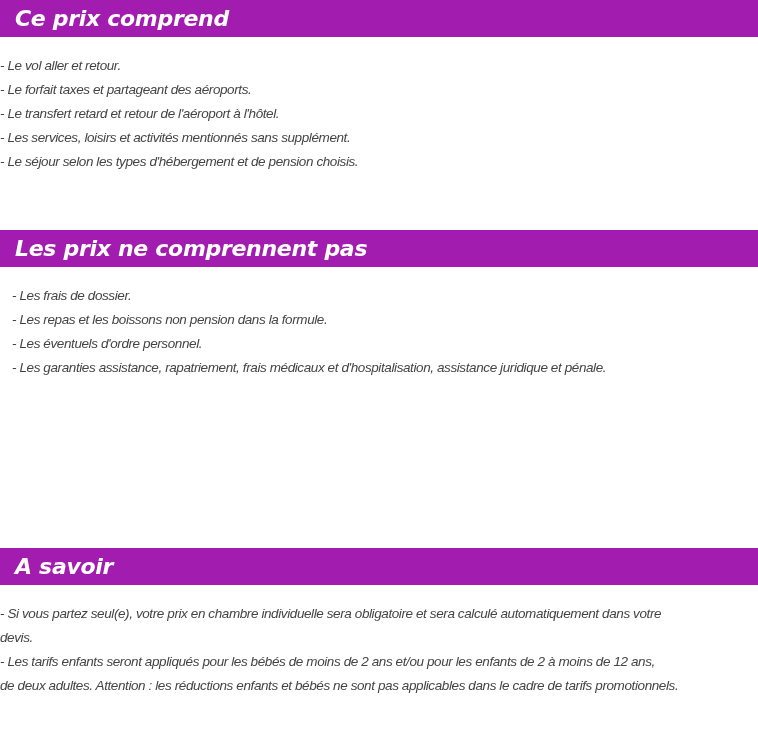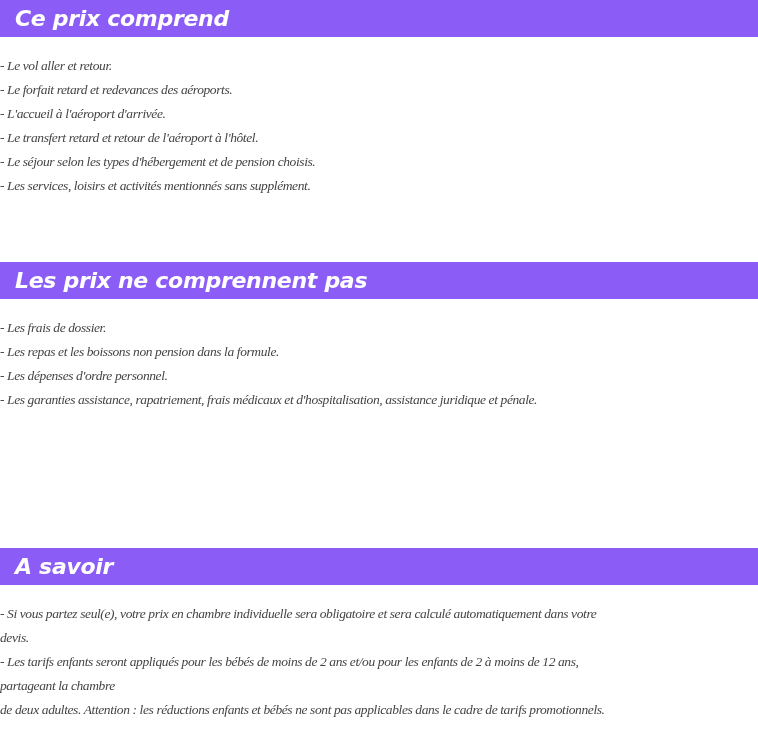--- a/index.html
+++ b/index.html
@@ -1,57 +1,55 @@
 <!DOCTYPE html>
 <html><head>
 <meta charset="utf-8">
 <style>
   html, body { margin: 0; padding: 0; background: #ffffff; }
   body { width: 758px; height: 731px; overflow: hidden; font-family: "DejaVu Sans", sans-serif; }
   .section { position: absolute; left: 0; width: 758px; }
   .header {
-    height: 37px; background: #8b5cf6; color: #ffffff;
+    height: 37px; background: #a21caf; color: #ffffff;
     font-style: italic; font-weight: bold; font-size: 22px;
     line-height: 37px; padding-left: 15px; box-sizing: border-box;
     letter-spacing: -0.3px;
   }
   .list { margin: 0; padding: 0; list-style: none; }
   .list li {
     font-style: italic; font-size: 13.5px; color: #444444;
     line-height: 24px; white-space: nowrap; letter-spacing: -0.4px;
-    font-family: Liberation Serif, serif;
+    font-family: Liberation Sans, sans-serif;
   }
 </style>
 </head>
 <body>
 
 <div class="section" style="top:0;">
   <div class="header">Ce prix comprend</div>
   <ul class="list" style="margin-top:17px;">
     <li>- Le vol aller et retour.</li>
-    <li>- Le forfait retard et redevances des aéroports.</li>
-    <li>- L'accueil à l'aéroport d'arrivée.</li>
+    <li>- Le forfait taxes et partageant des aéroports.</li>
     <li>- Le transfert retard et retour de l'aéroport à l'hôtel.</li>
+    <li>- Les services, loisirs et activités mentionnés sans supplément.</li>
     <li>- Le séjour selon les types d'hébergement et de pension choisis.</li>
-    <li>- Les services, loisirs et activités mentionnés sans supplément.</li>
   </ul>
 </div>
 
-<div class="section" style="top:262px;">
+<div class="section" style="top:230px;">
   <div class="header">Les prix ne comprennent pas</div>
-  <ul class="list" style="margin-top:17px;">
+  <ul class="list" style="margin-top:17px;margin-left:12px;">
     <li>- Les frais de dossier.</li>
     <li>- Les repas et les boissons non pension dans la formule.</li>
-    <li>- Les dépenses d'ordre personnel.</li>
+    <li>- Les éventuels d'ordre personnel.</li>
     <li>- Les garanties assistance, rapatriement, frais médicaux et d'hospitalisation, assistance juridique et pénale.</li>
   </ul>
 </div>
 
 <div class="section" style="top:548px;">
   <div class="header">A savoir</div>
   <ul class="list" style="margin-top:17px;">
     <li>- Si vous partez seul(e), votre prix en chambre individuelle sera obligatoire et sera calculé automatiquement dans votre</li>
     <li>devis.</li>
     <li>- Les tarifs enfants seront appliqués pour les bébés de moins de 2 ans et/ou pour les enfants de 2 à moins de 12 ans,</li>
-    <li>partageant la chambre</li>
     <li>de deux adultes. Attention : les réductions enfants et bébés ne sont pas applicables dans le cadre de tarifs promotionnels.</li>
   </ul>
 </div>
 
 </body></html>

